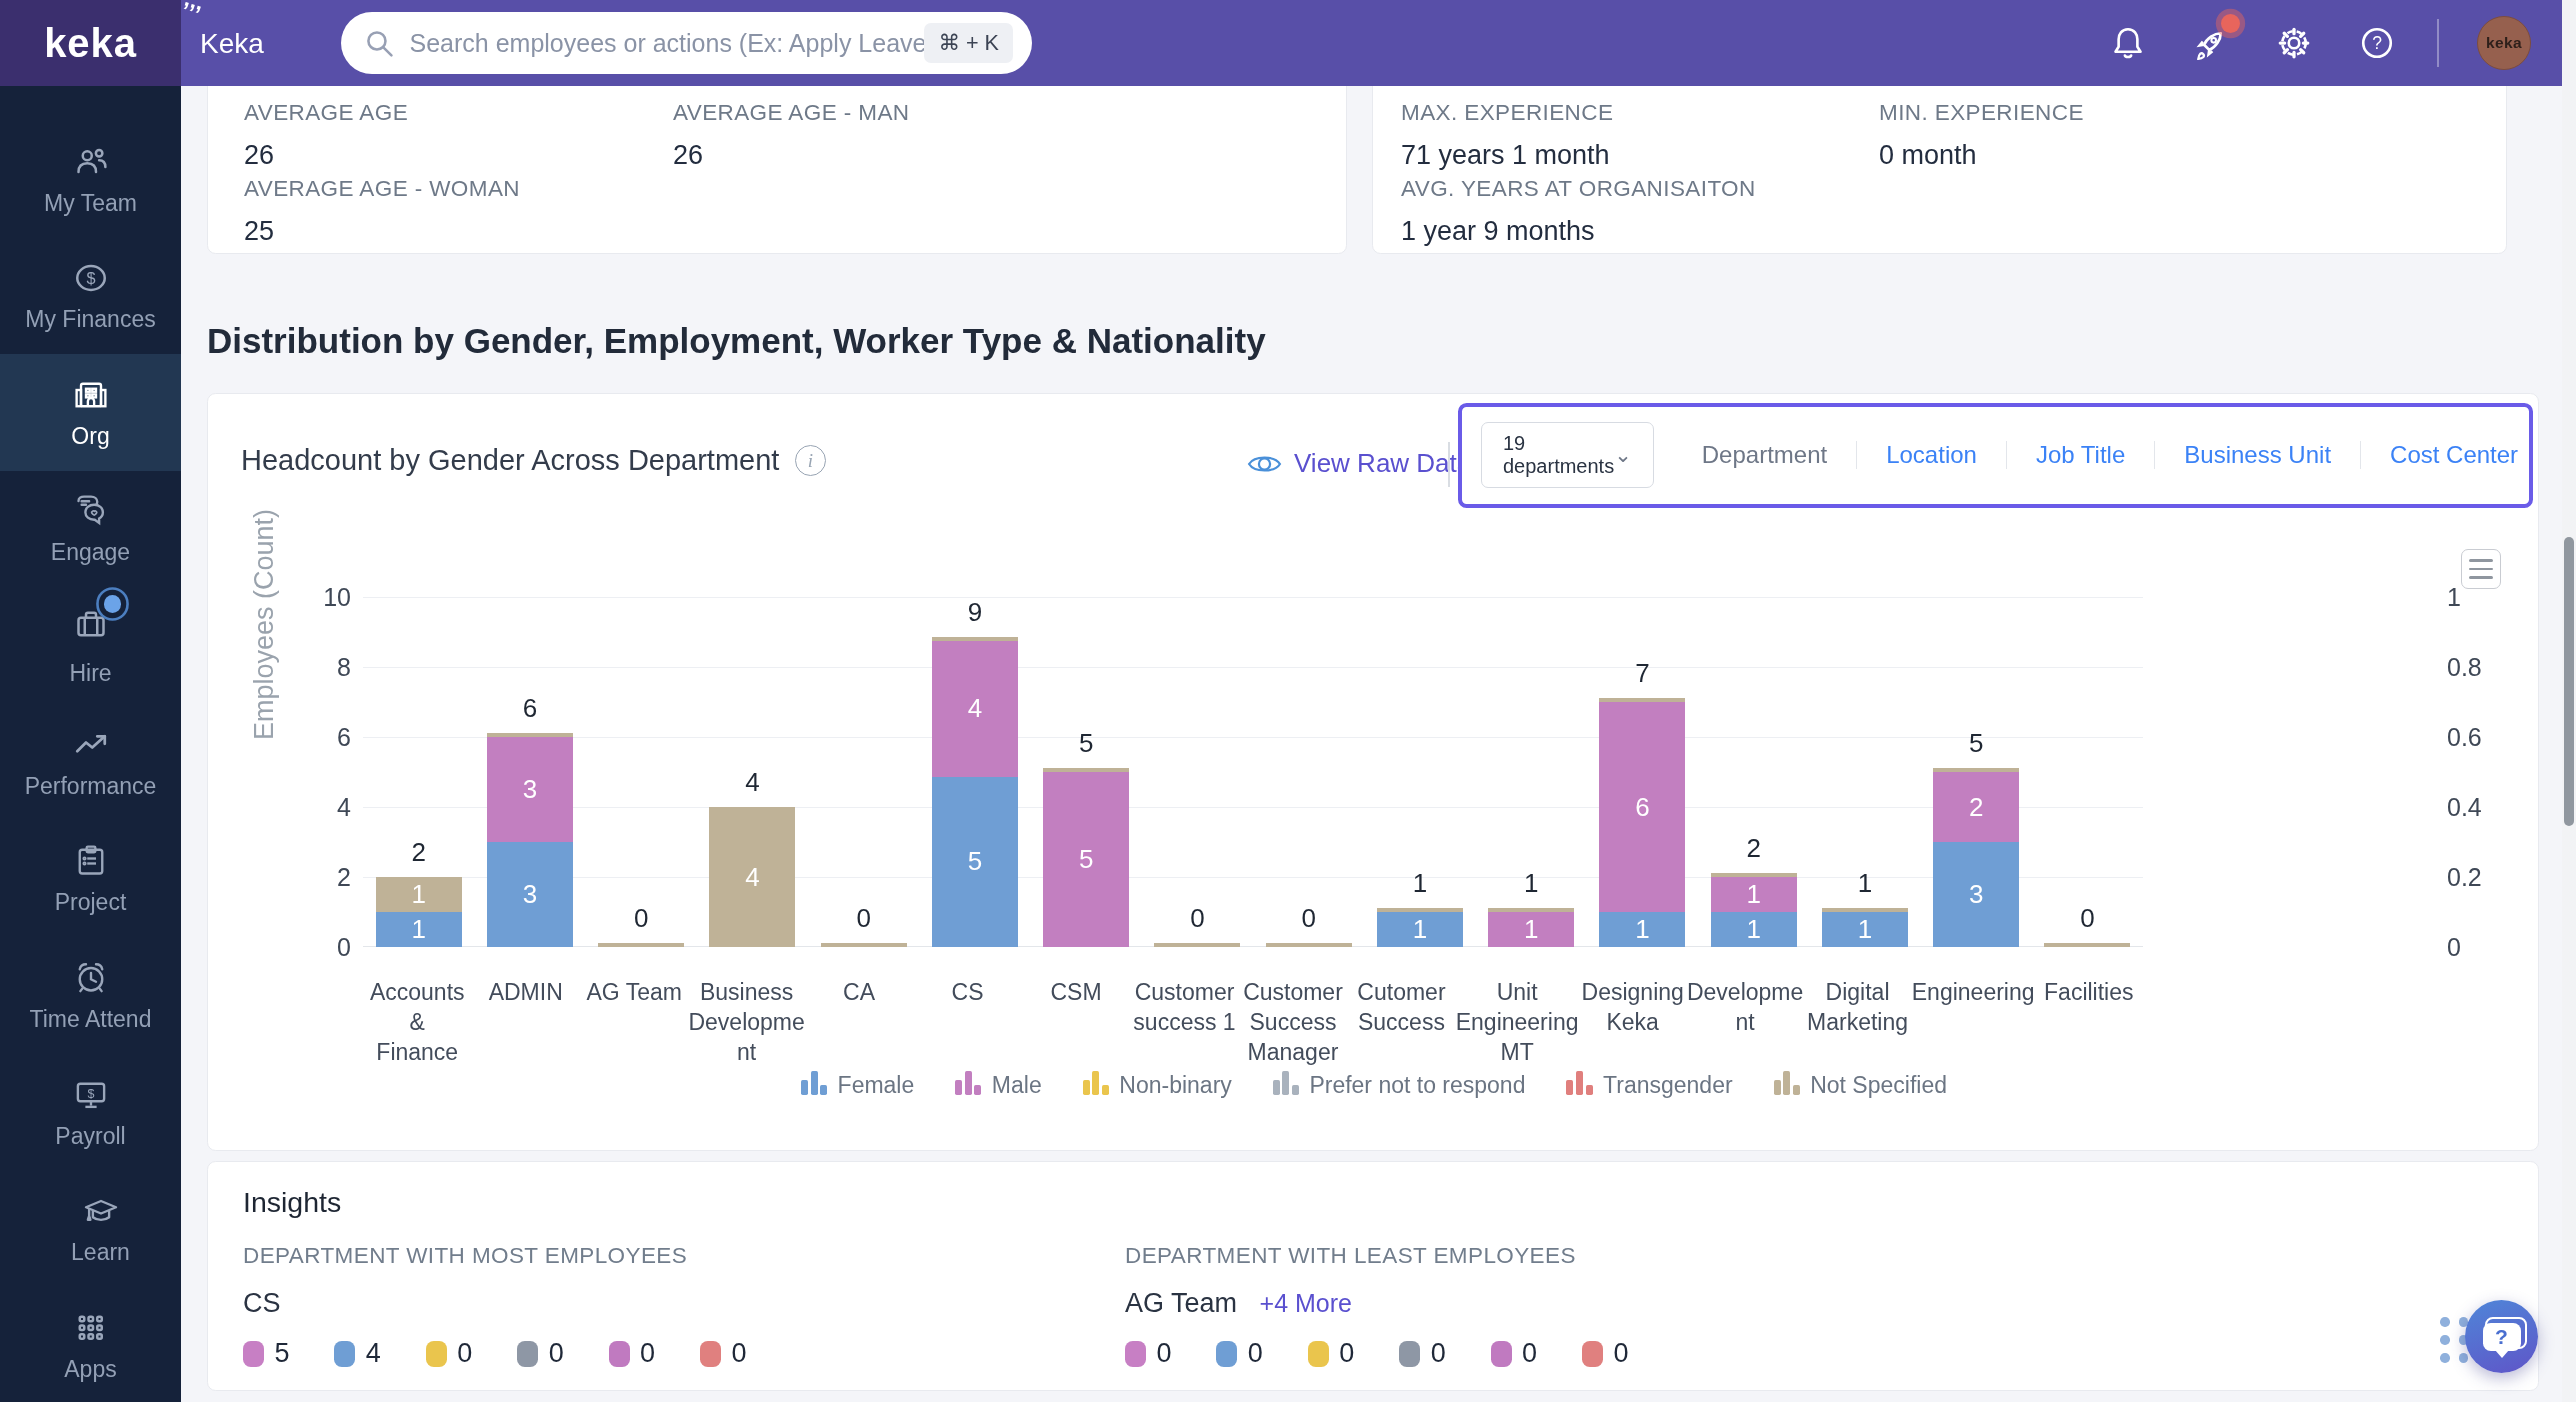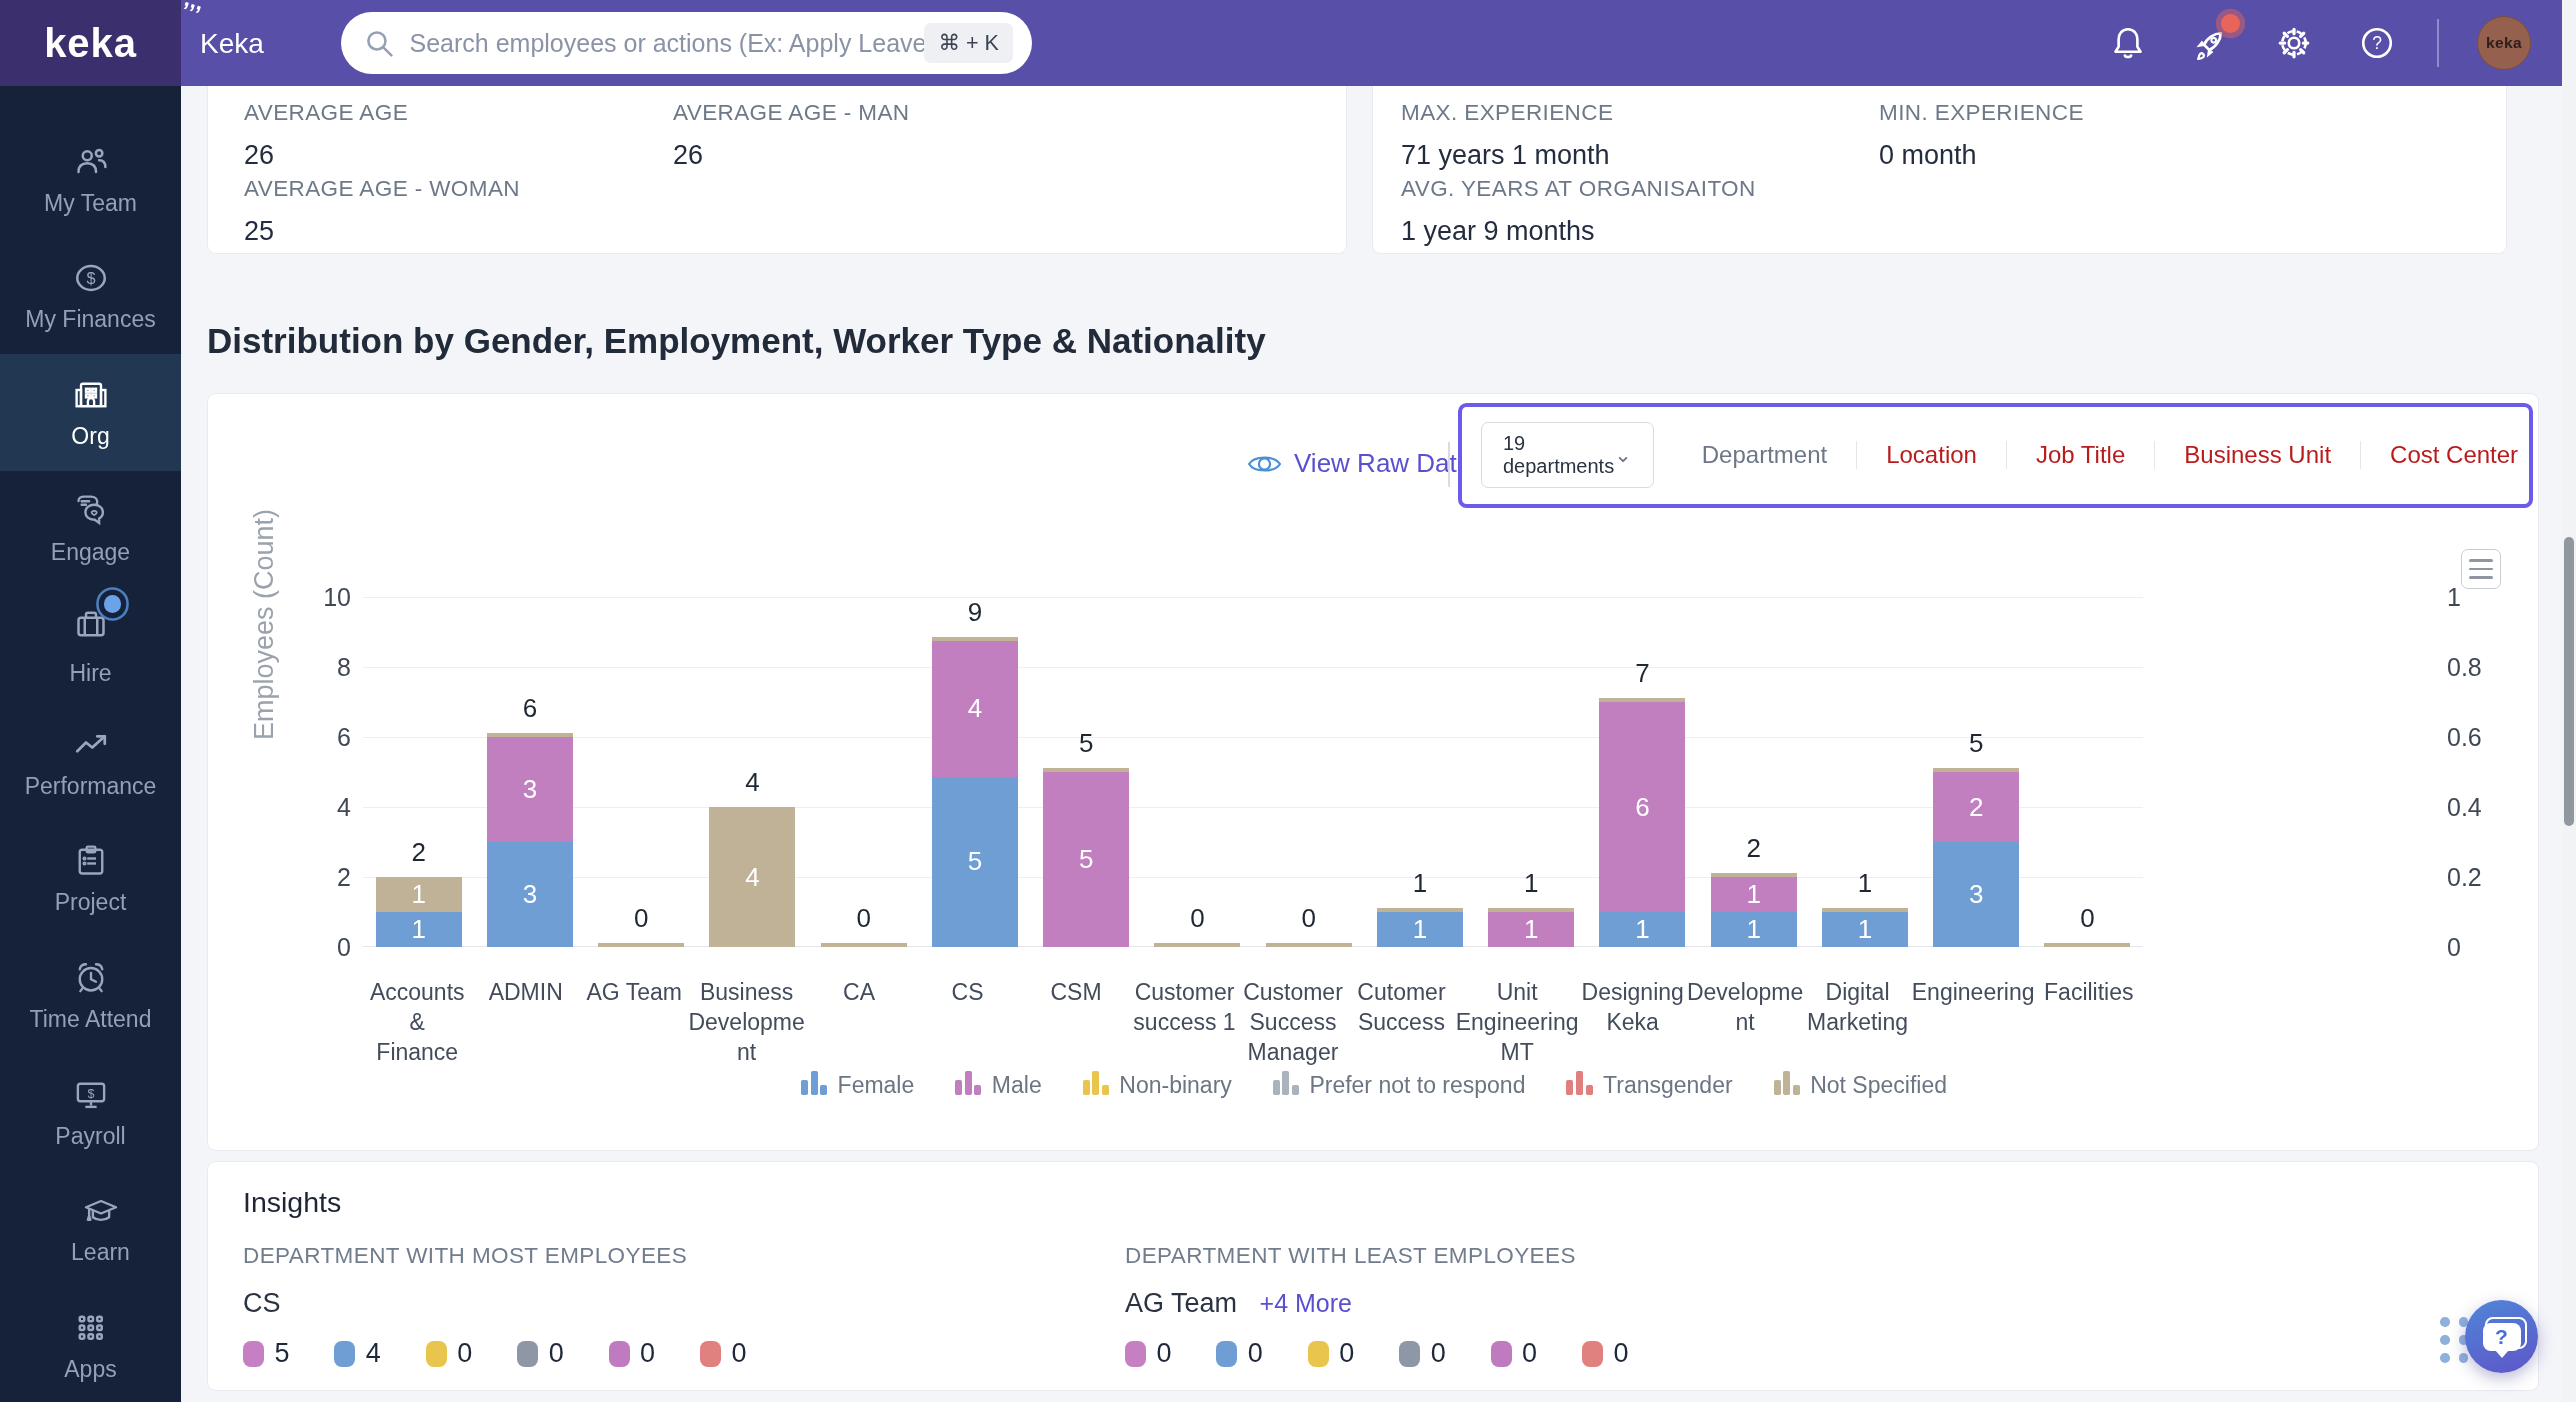--- a/index.html
+++ b/index.html
@@ -51,21 +51,21 @@
   .view-raw { position:absolute; left:1039px; top:54px; display:flex; align-items:center; gap:12px; cursor:pointer; }
   .view-raw .vr-text { font-size:26px; color:#5a50cf; }
   .vr-divider { position:absolute; left:1240px; top:48px; width:1.7px; height:45px; background:#d9dde3; }
 
   .filter-box { position:absolute; left:1250px; top:8.6px; width:1075px; height:105px; border:4.3px solid #6a5be8; border-radius:8.6px; background:#fff; display:flex; align-items:center; }
   .dropdown { margin-left:19px; width:276px; height:66px; border:1.7px solid #d7dbe2; border-radius:7px; display:flex; align-items:center; justify-content:space-between; padding:0 21px; cursor:pointer; }
   .dropdown .dd-text { font-size:20px; color:#2a3342; }
   .dd-chev { color:#6e7787; font-size:21px; }
   .filter-sep { width:1.7px; height:66px; background:#e3e6eb; margin-left:19px; }
   .filter-links { display:flex; align-items:center; height:100%; }
-  .flink { font-size:24px; color:#b91c1c; padding:0 29px; border-right:1.7px solid #e3e6eb; cursor:pointer; white-space:nowrap; }
+  .flink { font-size:24px; color:#3b82f6; padding:0 29px; border-right:1.7px solid #e3e6eb; cursor:pointer; white-space:nowrap; }
   .flink:last-child { border-right:none; }
   .flink.muted { color:#6e7787; }
 
   
   .plot-wrap { position:absolute; left:155px; top:203px; width:1780px; height:350px; }
   .gridline { position:absolute; left:0; width:100%; height:0.9px; background:#edeff3; }
   .baseline { position:absolute; left:0; bottom:0; width:100%; height:0.9px; background:#e3e6ea; }
   .bars-row { position:absolute; left:0; top:0; width:100%; height:350px; display:flex; align-items:flex-end; }
   .bar-slot { flex:1; height:350px; display:flex; flex-direction:column; justify-content:flex-end; align-items:center; }
   .bar-total { font-size:26px; color:#1f2733; margin-bottom:8.6px; }
@@ -140,20 +140,24 @@
     </div>
     <div class="stat" style="left:28px; top:210px;">
       <div class="slabel">AVG. YEARS AT ORGANISAITON</div>
       <div class="svalue">1 year 9 months</div>
     </div>
   </div>
 
   <div class="section-title">Distribution by Gender, Employment, Worker Type &amp; Nationality</div>
 
   <div class="card chart-card">
+    <div class="chart-title-row">
+      <div class="chart-title">Headcount by Gender Across Department</div>
+      <div class="info-icon">i</div>
+    </div>
     <div class="view-raw">
       <span>
         <svg width="35" height="24" viewBox="0 0 40 28">
             <path d="M2 14 C8 4 32 4 38 14 C32 24 8 24 2 14 Z" fill="none" stroke="#4a90d9" stroke-width="2.6"></path>
             <circle cx="20" cy="14" r="6.5" fill="none" stroke="#4a90d9" stroke-width="2.6"></circle>
           </svg>
       </span>
       <span class="vr-text">View Raw Data</span>
     </div>
     <div class="vr-divider"></div>

